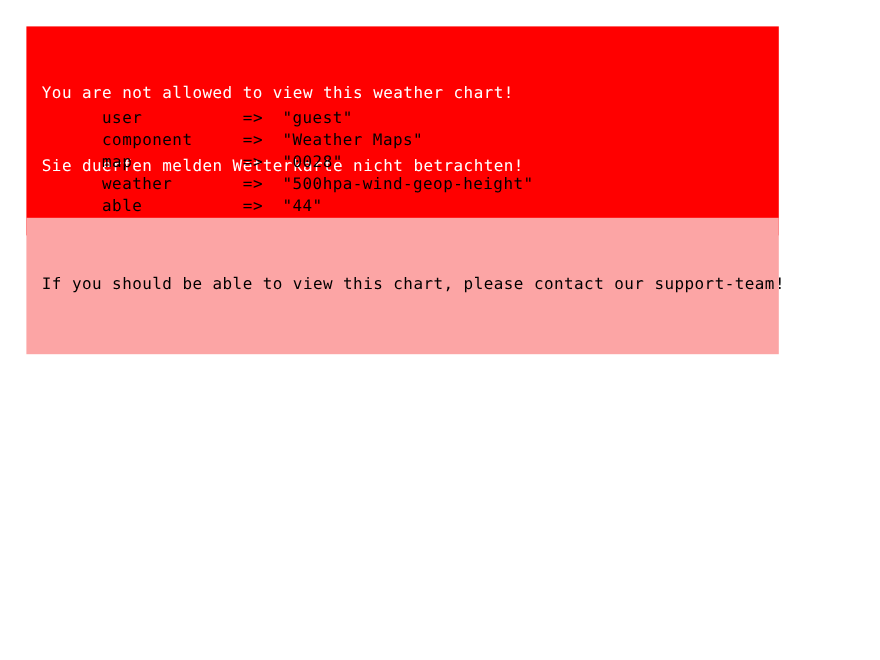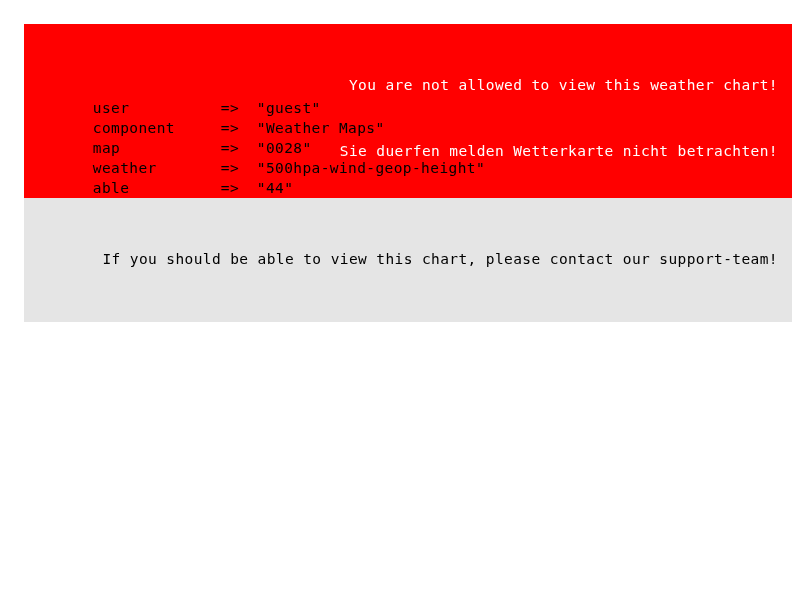--- a/index.html
+++ b/index.html
@@ -18,37 +18,36 @@
   .page {
     position: absolute;
     left: 0;
     top: 0;
     width: 800px;
     height: 600px;
   }
   .banner {
     position: absolute;
     left: 24px;
-    width: 768px;
+    width: 684px;
     box-sizing: border-box;
     padding: 6px 14px 8px 14px;
     font-size: 14.5px;
     line-height: 22px;
     letter-spacing: 0.4px;
     white-space: pre;
-    text-align: right;
   }
   .banner-error {
     top: 24px;
     background: #ff0000;
     color: #ffffff;
   }
   .banner-info {
     top: 198px;
-    background: #e5e5e5;
+    background: #fca5a5;
     color: #000000;
   }
   .banner-line {
     display: block;
   }
   .details {
     position: absolute;
     left: 38px;
     top: 78px;
     font-size: 14.5px;

